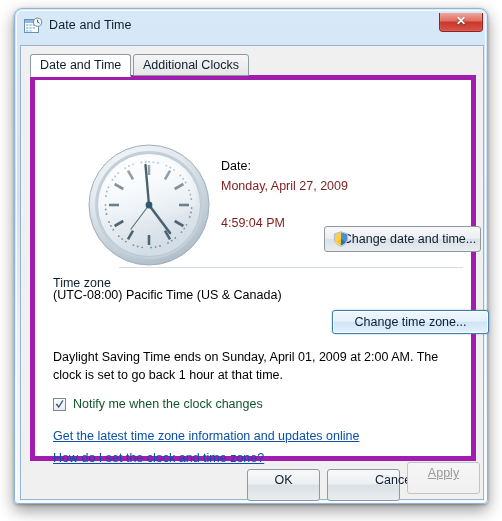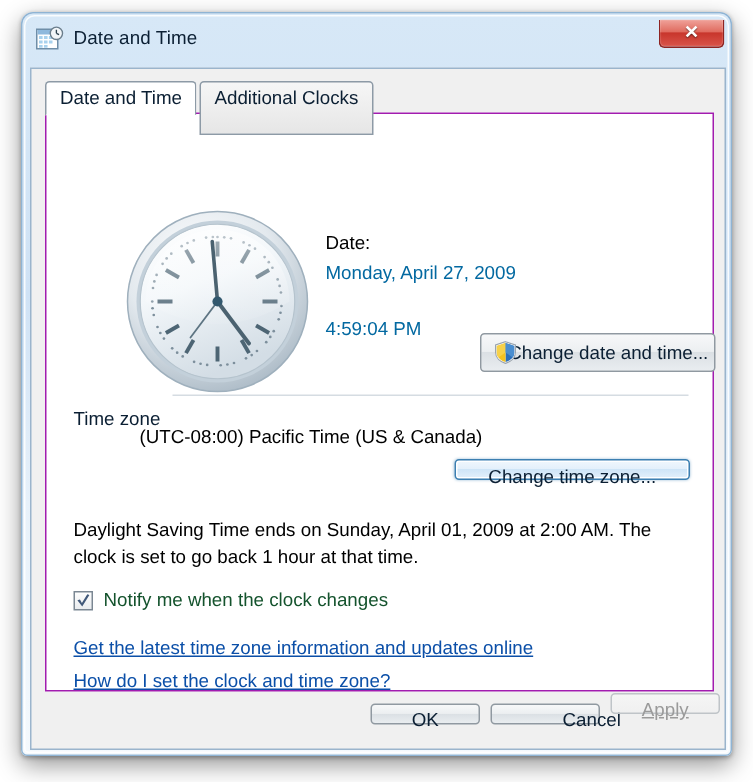--- a/index.html
+++ b/index.html
@@ -92,21 +92,21 @@
 
   
   #tab-strip {
     position: absolute;
     left: 9px; top: 8px;
     height: 22px;
   }
   .tab {
     position: absolute;
     top: 0;
-    height: 36px;
+    height: 22px;
     line-height: 21px;
     padding: 0 9px;
     font-size: 12.5px;
     color: #0b1f33;
     border: 1px solid #8d9aa6;
     border-radius: 3px 3px 0 0;
     box-sizing: border-box;
     cursor: pointer;
     white-space: nowrap;
   }
@@ -122,47 +122,47 @@
     z-index: 1;
   }
   #tab-0 { left: 0; }
   #tab-1 { left: 103px; }
 
   #tab-panel {
     position: absolute;
     left: 9px; top: 29px;
     width: 446px; height: 386px;
     background: #ffffff;
-    border: 1px solid #a21caf;
+    border: 5px solid #a21caf;
     box-sizing: border-box;
   }
 
   
   #clock-wrap {
     position: absolute;
     left: 52px; top: 63px;
     width: 124px; height: 124px;
   }
 
   
   #date-time-block {
     position: absolute;
     left: 186px; top: 76px;
     font-size: 12.5px;
     color: #000000;
     line-height: 20px;
   }
   .dt-label { color: #000000; }
-  .dt-value { color: #0369a1; }
+  .dt-value { color: #7f1d1d; }
   .dt-gap { height: 17px; }
 
   
   .btn {
     position: absolute;
-    height: 14px;
+    height: 32px;
     border: 1px solid #9099a1;
     border-radius: 3px;
     background: linear-gradient(180deg, #f7f8f9 0%, #eceff1 47%, #dbe0e4 50%, #e9edf0 100%);
     font-size: 12.5px;
     color: #0b1f33;
     cursor: pointer;
     box-sizing: border-box;
     text-align: center;
     line-height: 21px;
     white-space: nowrap;
@@ -184,22 +184,22 @@
     width: 157px; height: 26px;
     line-height: 24px;
     padding-left: 14px;
   }
   #shield-icon-wrap {
     position: absolute;
     left: 8px; top: 4px;
     width: 16px; height: 16px;
   }
   #btn-change-timezone {
-    left: 272px; top: 230px;
-    width: 157px; height: 14px;
+    left: 297px; top: 230px;
+    width: 157px; height: 24px;
     line-height: 23px;
   }
 
   
   #tz-group-label {
     position: absolute;
     left: 18px; top: 180px;
     font-size: 12.5px;
     color: #0b1f33;
     background: #ffffff;
@@ -210,21 +210,20 @@
     position: absolute;
     left: 84px; top: 187px;
     width: 344px; height: 1px;
     background: #d5dce2;
   }
   #tz-value {
     position: absolute;
     left: 18px; top: 208px;
     font-size: 12.5px;
     color: #000000;
-    margin-left: 44px;
   }
 
   
   #dst-text {
     position: absolute;
     left: 18px; top: 268px;
     width: 412px;
     font-size: 12.5px;
     color: #000000;
     line-height: 18px;

